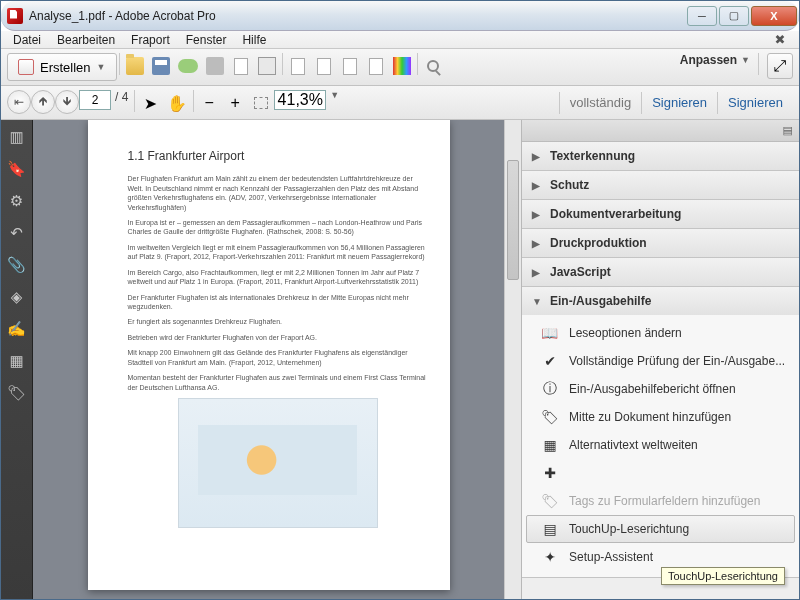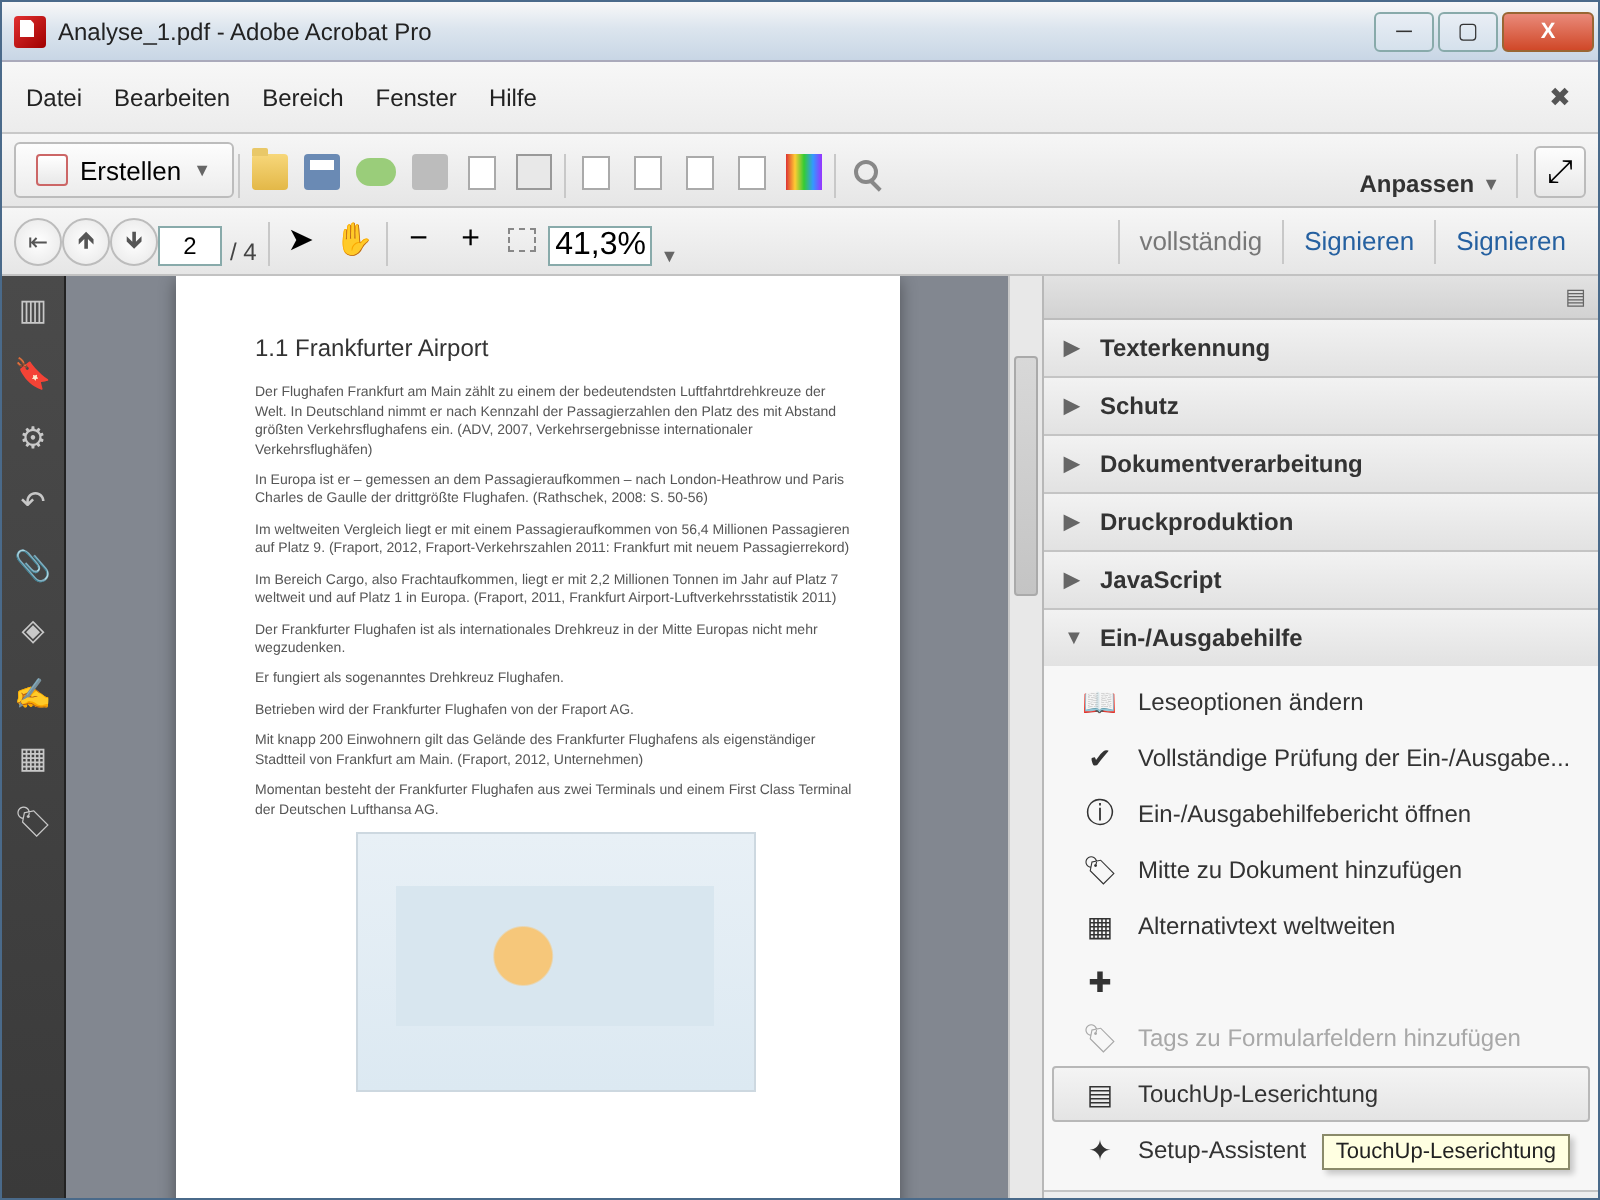--- a/index.html
+++ b/index.html
@@ -1,35 +1,35 @@
 <!DOCTYPE html>
 <html><head>
 <meta charset="utf-8">
 <style>
 * { margin:0; padding:0; box-sizing:border-box; font-family:"Segoe UI",Tahoma,sans-serif; }
 body { width:800px; height:600px; overflow:hidden; background:#d4d0c8; }
 
 
 .window { width:800px; height:600px; border:1px solid #4a6a8a; background:#fff; display:flex; flex-direction:column; }
-.titlebar { height:30px; background:linear-gradient(to bottom,#f8f8f8,#dce5ee 45%,#c8d6e5); display:flex; align-items:center; padding:0 2px 0 6px; border-bottom:1px solid #aab; }
+.titlebar { height:30px; background:linear-gradient(to bottom,#f8f8f8,#dce5ee 45%,#c8d6e5); display:flex; align-items:center; padding:0 2px 0 6px; border-bottom:1px solid #aab;border-radius:14px; }
 .titlebar .app-icon { width:16px; height:16px; background:linear-gradient(135deg,#e03030,#a00000); border-radius:2px; margin-right:6px; position:relative; }
 .titlebar .app-icon::after { content:""; position:absolute; left:3px; top:2px; width:7px; height:9px; background:#fff; clip-path:polygon(0 0,70% 0,100% 25%,100% 100%,0 100%); }
 .titlebar .title { flex:1; font-size:12px; color:#222; }
 .win-btns { display:flex; gap:0; }
 .win-btn { width:30px; height:20px; border:1px solid #8aa; background:linear-gradient(#e9eef5,#d5e1ec); border-radius:3px; margin-left:2px; display:flex; align-items:center; justify-content:center; font-size:11px; color:#333; }
 .win-btn.close { width:46px; background:linear-gradient(#e98a7a,#d04828); border-color:#963; color:#fff; font-weight:bold; }
 
 
-.menubar { height:36px; background:linear-gradient(#f7f7f7,#ececec); border-bottom:1px solid #c8c8c8; display:flex; align-items:center; padding:0 4px;justify-content:flex-end; }
+.menubar { height:18px; background:linear-gradient(#f7f7f7,#ececec); border-bottom:1px solid #c8c8c8; display:flex; align-items:center; padding:0 4px;justify-content:flex-end; }
 .menubar .menu-item { padding:2px 8px; font-size:12px; color:#222; }
 .menubar .spacer { flex:1; }
 .menubar .help-icon { width:18px; height:18px; margin-right:6px; display:flex; align-items:center; justify-content:center; color:#555; font-size:13px; }
 
 
-.toolbar { background:linear-gradient(#f6f6f6,#e6e6e6); border-bottom:1px solid #c2c2c2; display:flex; align-items:flex-end; padding:4px 6px; gap:0; }
+.toolbar { background:linear-gradient(#f6f6f6,#e6e6e6); border-bottom:1px solid #c2c2c2; display:flex; align-items:flex-start; padding:4px 6px; gap:0; }
 .tb-btn { min-width:26px; height:26px; border:1px solid transparent; border-radius:3px; display:flex; align-items:center; justify-content:center; padding:0 3px; }
 .tb-sep { width:1px; height:22px; background:#c8c8c8; margin:0 2px; }
 .erstellen { height:28px; padding:0 10px; border:1px solid #bcbcbc; border-radius:3px; background:linear-gradient(#fdfdfd,#ececec); display:flex; align-items:center; gap:6px; font-size:13px; }
 .erstellen .dd { font-size:9px; color:#666; }
 .page-input { width:32px; height:20px; text-align:center; font-size:12px; border:1px solid #8aa; }
 .page-total { font-size:12px; color:#444; padding:0 4px; }
 .zoom-input { width:52px; height:20px; font-size:16px; text-align:center; border:1px solid #8aa; }
 .anpassen { margin-left:auto; font-size:12px; color:#333; display:flex; align-items:center; gap:4px; padding:0 6px;font-weight:bold; }
 .expand-btn { width:26px; height:26px; border:1px solid #bbb; border-radius:3px; background:linear-gradient(#fdfdfd,#e8e8e8); display:flex; align-items:center; justify-content:center; margin-left:6px; }
 .mode-link { font-size:13px; padding:0 10px; color:#2560a0; }
@@ -90,21 +90,21 @@
     <div class="win-btns">
       <div class="win-btn">─</div>
       <div class="win-btn">▢</div>
       <div class="win-btn close">X</div>
     </div>
   </div>
 
   <div class="menubar">
     <div class="menu-item">Datei</div>
     <div class="menu-item">Bearbeiten</div>
-    <div class="menu-item">Bereich</div>
+    <div class="menu-item">Fraport</div>
     <div class="menu-item">Fenster</div>
     <div class="menu-item">Hilfe</div>
     <div class="spacer"></div>
     <div class="help-icon">✖</div>
   </div>
 
   <div class="toolbar">
     <div class="erstellen">
       <span style="width:16px;height:16px;background:linear-gradient(#fff,#e8e8e8);border:1px solid #c66;border-radius:2px;display:inline-block;"></span>
       <span>Erstellen</span>

